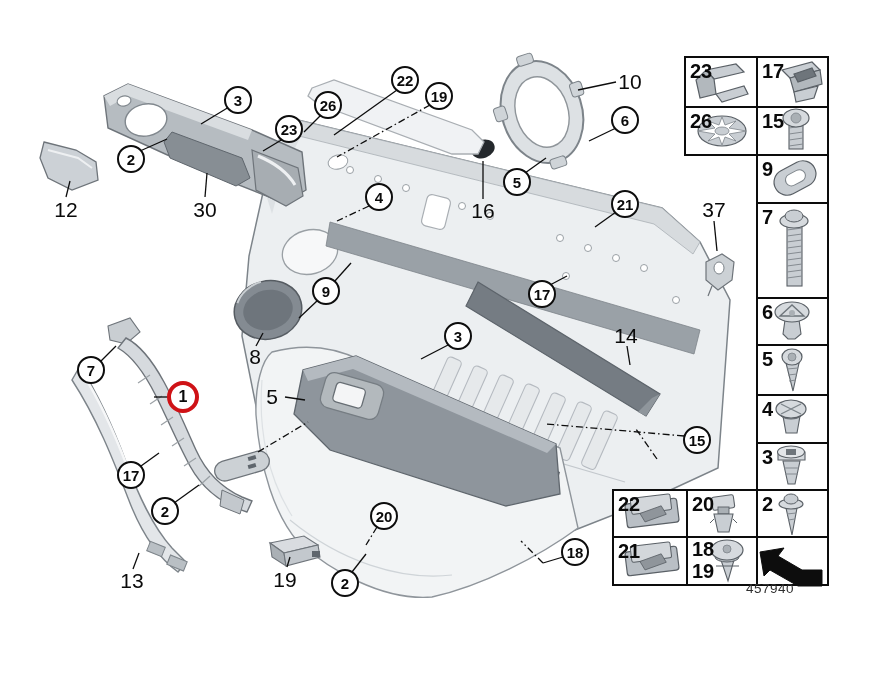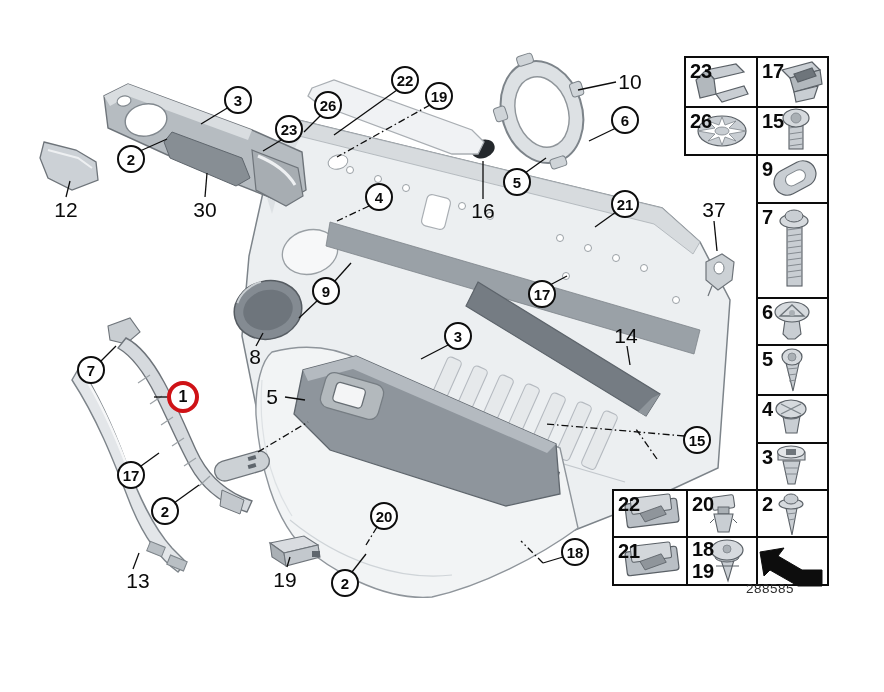--- a/index.html
+++ b/index.html
@@ -429,21 +429,21 @@
   <div class="callout" style="left:575px;top:552px">
       <span>18</span>
     </div>
 
   <div class="plabel" style="left:630px;top:82px">10</div>
   <div class="plabel" style="left:66px;top:210px">12</div>
   <div class="plabel" style="left:205px;top:210px">30</div>
   <div class="plabel" style="left:483px;top:211px">16</div>
   <div class="plabel" style="left:255px;top:357px">8</div>
   <div class="plabel" style="left:272px;top:397px">5</div>
-  <div class="plabel" style="left:138px;top:581px">13</div>
+  <div class="plabel" style="left:132px;top:581px">13</div>
   <div class="plabel" style="left:285px;top:580px">19</div>
   <div class="plabel" style="left:626px;top:336px">14</div>
   <div class="plabel" style="left:714px;top:210px">37</div>
 
   <div class="tcell" style="left:685px;top:57px;width:72px;height:50px">
       <span class="tnum" style="left:5px;top:4px">23</span>
     </div>
   <div class="tcell" style="left:757px;top:57px;width:71px;height:50px">
       <span class="tnum" style="left:5px;top:4px">17</span>
     </div>
@@ -482,14 +482,14 @@
       <span class="tnum" style="left:5px;top:4px">20</span>
     </div>
   <div class="tcell" style="left:613px;top:537px;width:74px;height:48px">
       <span class="tnum" style="left:5px;top:4px">21</span>
     </div>
   <div class="tcell" style="left:687px;top:537px;width:70px;height:48px">
     <span class="tnum" style="left:5px;top:2px">18</span>
     <span class="tnum" style="left:5px;top:24px">19</span>
   </div>
 
-  <div id="diagram-number">288585</div>
+  <div id="diagram-number">457940</div>
 </div>
 
 </body></html>

